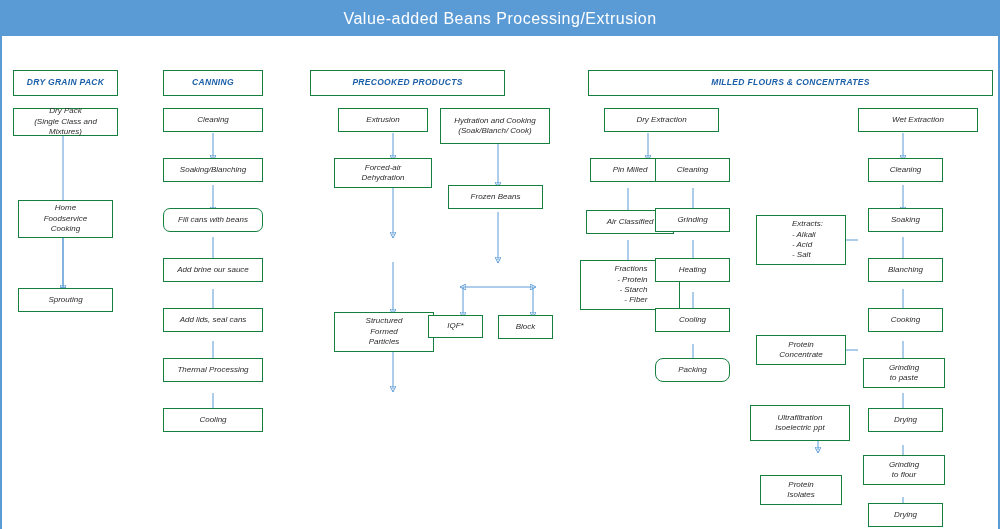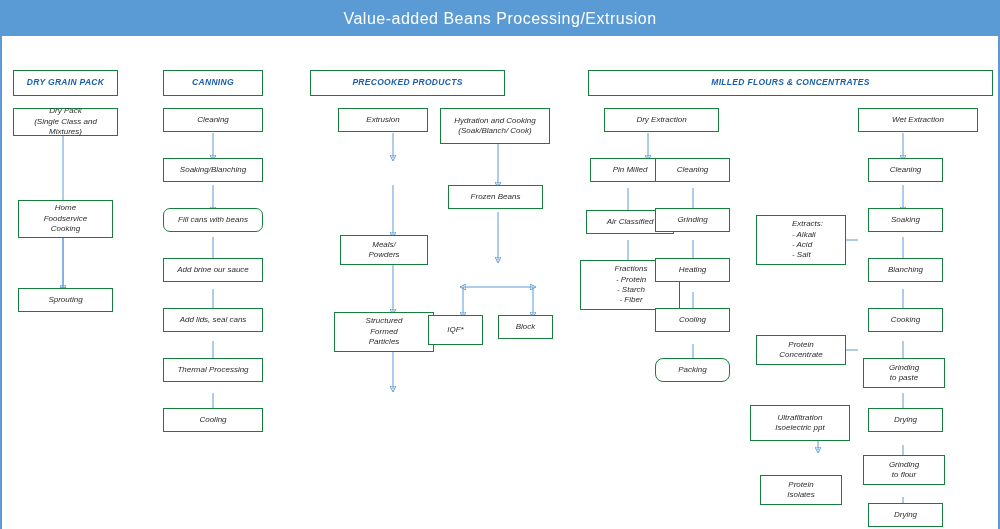--- a/index.html
+++ b/index.html
@@ -172,42 +172,42 @@
     <div class="node" style="left:155px; top:268px; width:100px; height:24px;">Add lids, seal cans</div>
 
     <div class="node" style="left:155px; top:318px; width:100px; height:24px;">Thermal Processing</div>
 
     <div class="node" style="left:155px; top:368px; width:100px; height:24px;">Cooling</div>
 
     <div class="node header" style="left:302px; top:30px; width:195px; height:26px;">PRECOOKED PRODUCTS</div>
 
     <div class="node" style="left:330px; top:68px; width:90px; height:24px;">Extrusion</div>
 
-
-    <div class="node" style="left:332px; top:195px; width:88px; height:30px;">Meals/<br>Powders</div>
+    <div class="node" style="left:326px; top:118px; width:98px; height:30px;">Forced-air<br>Dehydration</div>
+
 
     <div class="node" style="left:326px; top:272px; width:100px; height:40px;">Structured<br>Formed<br>Particles</div>
 
     <div class="node" style="left:432px; top:68px; width:110px; height:36px;">Hydration and Cooking<br>(Soak/Blanch/ Cook)</div>
 
     <div class="node" style="left:440px; top:145px; width:95px; height:24px;">Frozen Beans</div>
 
-    <div class="node" style="left:420px; top:275px; width:55px; height:30px;">IQF*</div>
+    <div class="node" style="left:420px; top:275px; width:55px; height:23px;">IQF*</div>
 
     <div class="node" style="left:490px; top:275px; width:55px; height:24px;">Block</div>
 
     <div class="node header" style="left:580px; top:30px; width:405px; height:26px;">MILLED FLOURS &amp; CONCENTRATES</div>
 
     <div class="node" style="left:596px; top:68px; width:115px; height:24px;">Dry Extraction</div>
 
     <div class="node" style="left:582px; top:118px; width:80px; height:24px;">Pin Milled</div>
 
     <div class="node" style="left:578px; top:170px; width:88px; height:24px;">Air Classified</div>
 
-    <div class="node" style="left:572px; top:220px; width:100px; height:50px; text-align:center; padding-left:6px;">
+    <div class="node" style="left:572px; top:220px; width:100px; height:50px; text-align:right; padding-left:6px;">
       Fractions<br>- Protein<br>- Starch<br>- Fiber
     </div>
 
     <div class="node" style="left:647px; top:118px; width:75px; height:24px;">Cleaning</div>
 
     <div class="node" style="left:647px; top:168px; width:75px; height:24px;">Grinding</div>
 
     <div class="node" style="left:647px; top:218px; width:75px; height:24px;">Heating</div>
 
     <div class="node" style="left:647px; top:268px; width:75px; height:24px;">Cooling</div>

